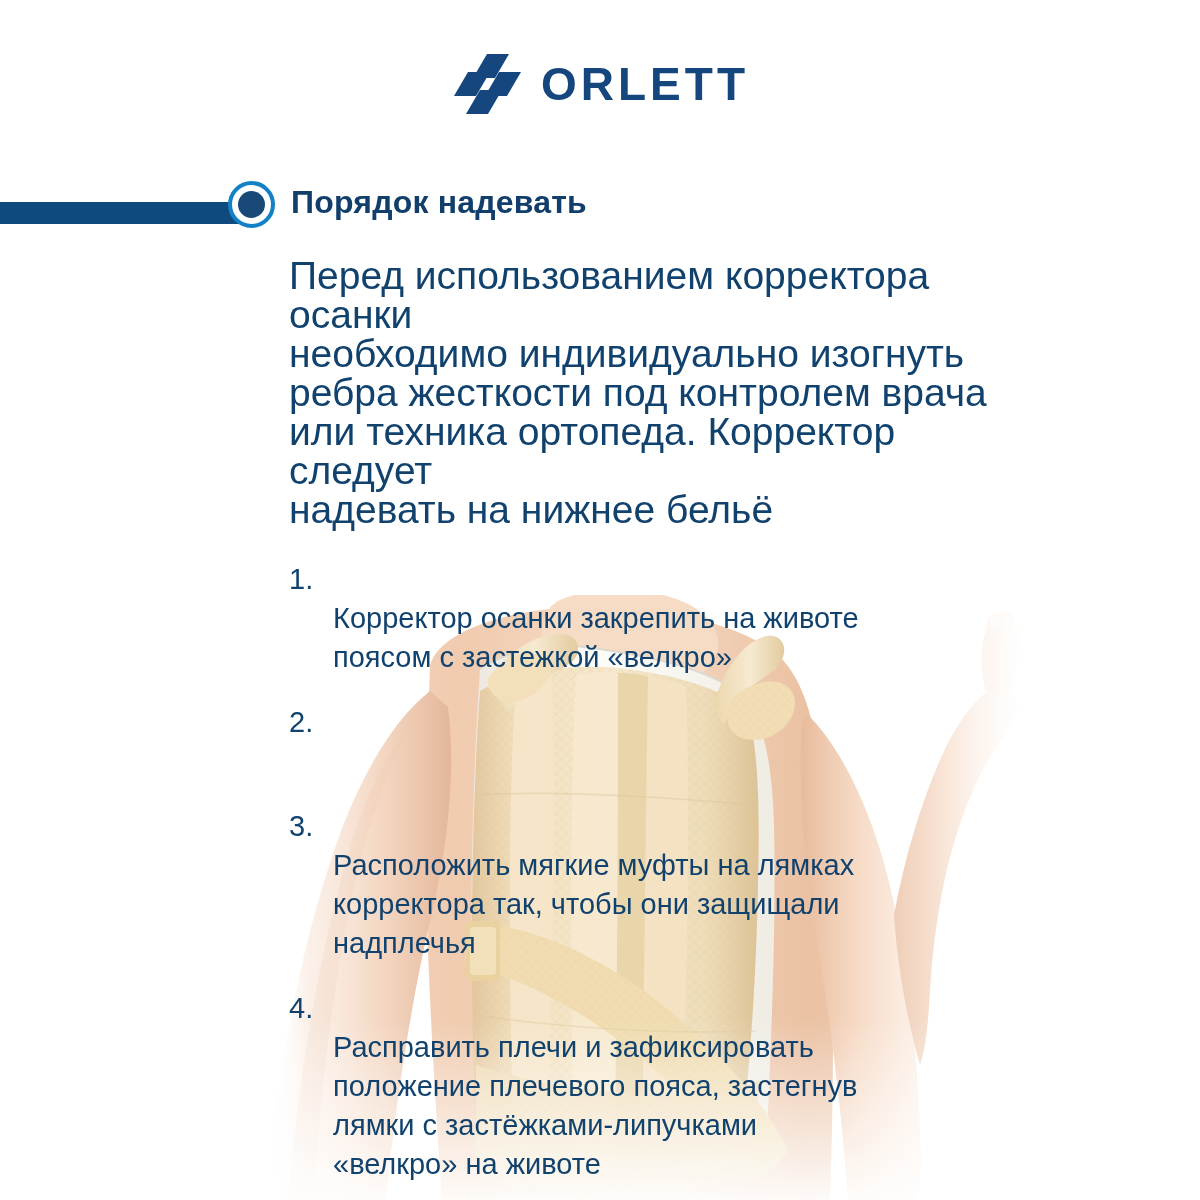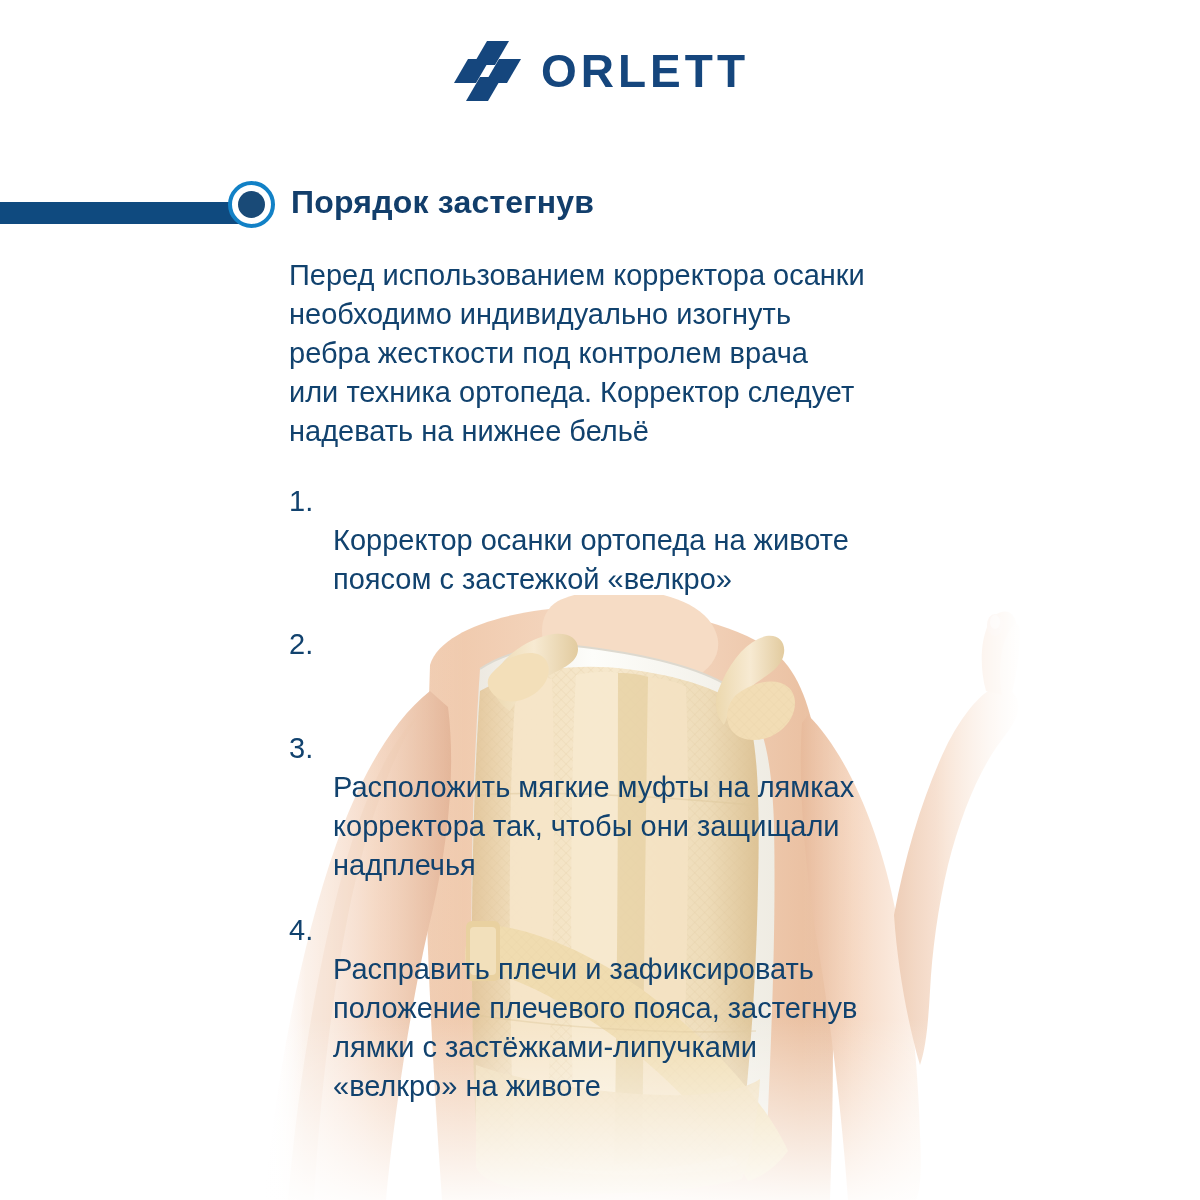--- a/index.html
+++ b/index.html
@@ -30,21 +30,21 @@
     width:840px;
     height:605px;
     z-index:0;
     pointer-events:none;
   }
   .photo svg{ display:block; width:100%; height:100%; }
 
   
   .logo-wrap{
     position:absolute;
-    left:0; top:40px;
+    left:0; top:53px;
     width:1200px;
     display:flex;
     justify-content:center;
     align-items:center;
     gap:18px;
     z-index:5;
   }
   .logo-mark{ width:72px; height:62px; display:block; }
   .logo-text{
     font-size:46px;
@@ -100,21 +100,21 @@
 
   
   .content{
     position:absolute;
     left:289px;
     top:256px;
     width:760px;
     z-index:4;
   }
   .intro{
-    font-size:29px;
+    font-size:39px;
     line-height:39px;
     color:#11426e;
     font-weight:400;
     white-space:pre-line;
   }
 
   ol.steps{
     margin-top:31px;
     list-style:none;
   }
@@ -309,33 +309,33 @@
       </g>
     </svg>
     <div class="logo-text">ORLETT</div>
   </div>
 
   <div class="heading-row">
     <div class="head-bar"></div>
   </div>
   <div class="head-dot"></div>
   <div class="head-dot-inner"></div>
-  <div class="head-title">Порядок застегнув</div>
+  <div class="head-title">Порядок надевать</div>
 
   <div class="content">
 
     <p class="intro">Перед использованием корректора осанки
 необходимо индивидуально изогнуть
 ребра жесткости под контролем врача
 или техника ортопеда. Корректор следует
 надевать на нижнее бельё</p>
 
     <ol class="steps">
       <li>
-        <span class="num">1.</span><span>Корректор осанки ортопеда на животе
+        <span class="num">1.</span><span>Корректор осанки закрепить на животе
 поясом с застежкой «велкро»</span>
       </li>
       <li>
         <span class="num">2.</span>
       </li>
       <li>
         <span class="num">3.</span><span>Расположить мягкие муфты на лямках
 корректора так, чтобы они защищали
 надплечья</span>
       </li>

